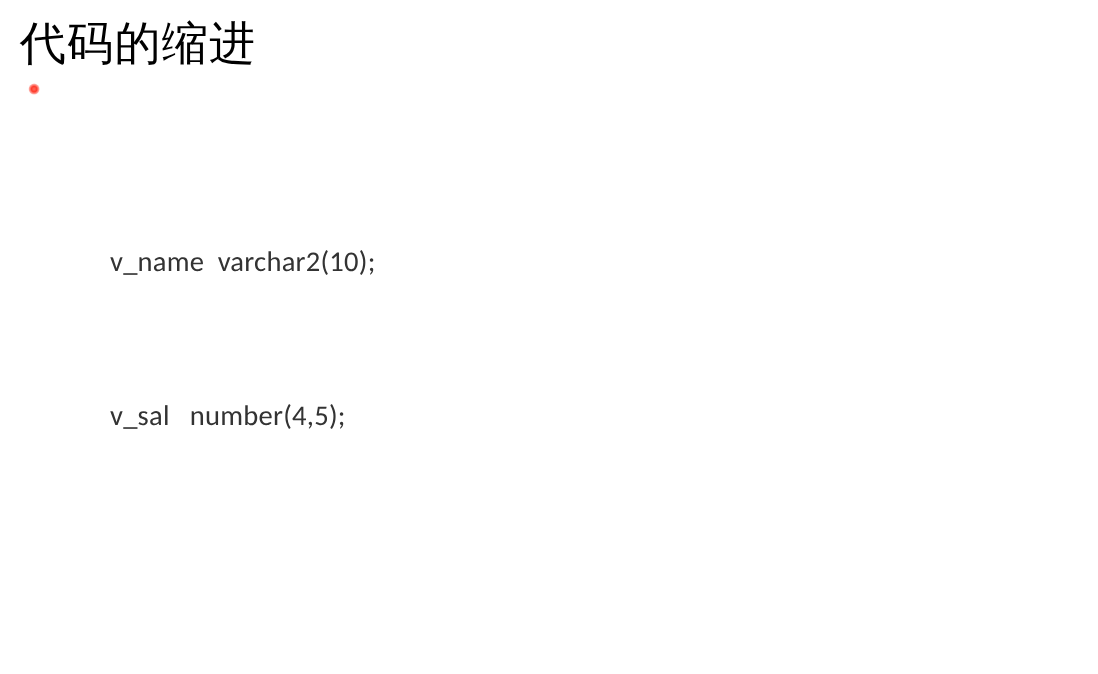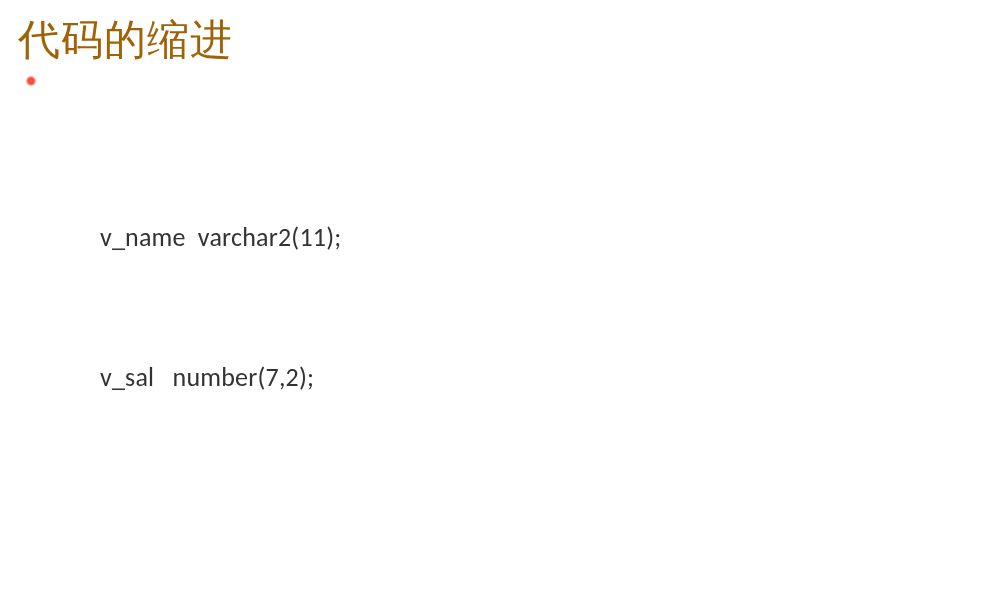--- a/index.html
+++ b/index.html
@@ -8,21 +8,21 @@
       font-family: "Microsoft YaHei", "PingFang SC", Calibri, Arial, sans-serif;
       color: #333;
       width: 998px;
       height: 613px;
       padding: 12px 18px;
       overflow: hidden;
     }
     .title {
       font-size: 42px;
       font-weight: 400;
-      color: #a16207;
+      color: #000000;
       letter-spacing: 1px;
       margin-bottom: 6px;
     }
     .bullet-row {
       height: 28px;
       display: flex;
       align-items: flex-start;
       padding-left: 8px;
       margin-bottom: 18px;
     }
@@ -46,22 +46,22 @@
 </head>
 <body>
 
 <div class="title">代码的缩进</div>
 
 <div class="bullet-row">
   <span class="bullet"></span>
 </div>
 
 <div class="code">
-  <div class="indent">v_name  varchar2(11);</div>
-  <div class="indent">v_sal   number(7,2);</div>
+  <div class="indent">v_name  varchar2(10);</div>
+  <div class="indent">v_sal   number(4,5);</div>
   
   
   
   
   
   
   
 </div>
 
 </body></html>

